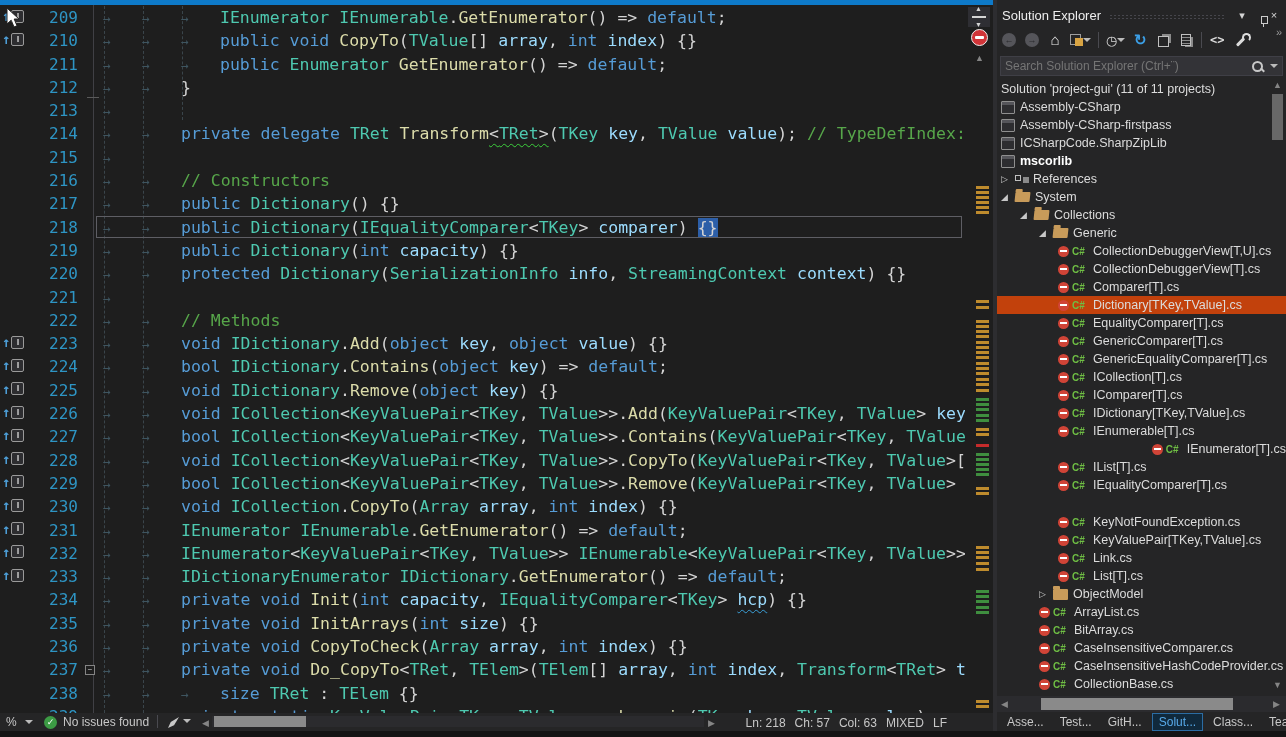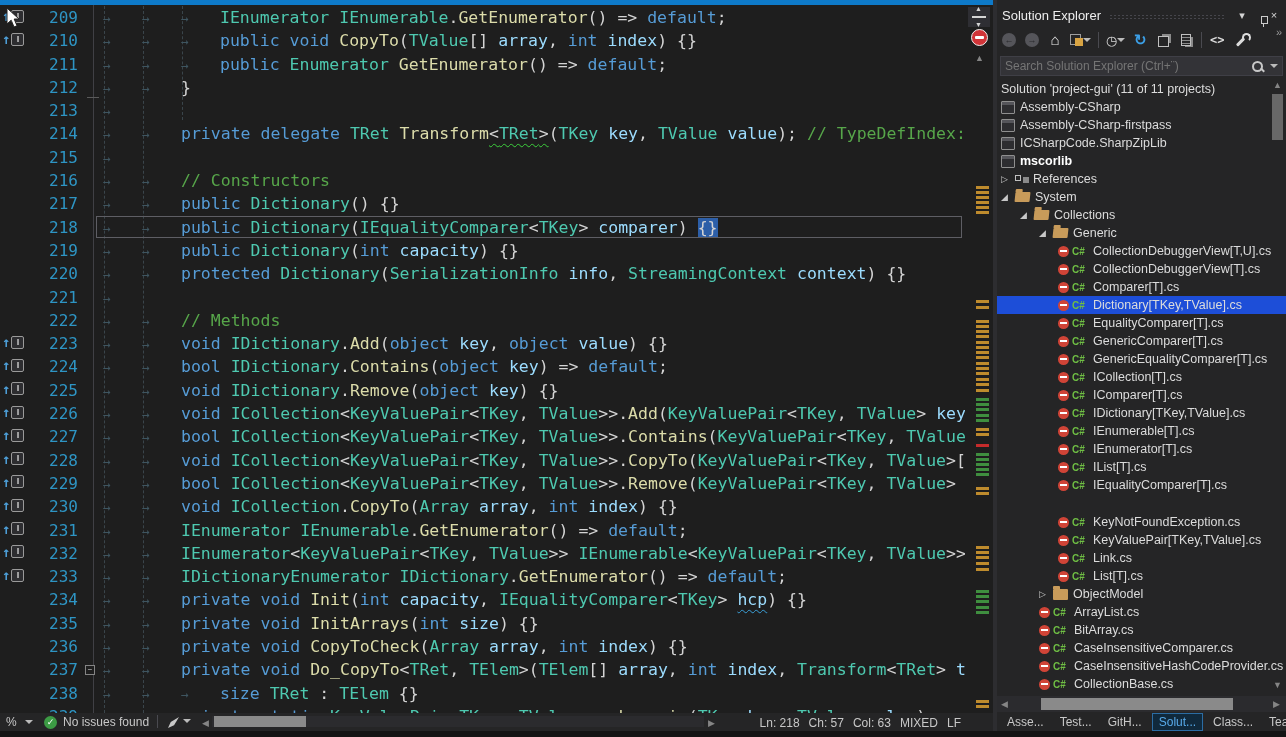--- a/index.html
+++ b/index.html
@@ -59,21 +59,21 @@
   .okball { display:inline-block; width:13px; height:13px; border-radius:50%; background:#3C9B44; color:#FFF;
             font-size:9px; line-height:13px; text-align:center; }
   .stripsep { position:absolute; left:157px; top:2px; width:1px; height:13px; background:#4A4A50; }
   .pen { position:absolute; left:168px; top:4px; width:11px; height:11px; background:#C8C8C8;
          clip-path:polygon(0 100%, 25% 45%, 100% 0, 55% 75%); }
   .pen-dn { position:absolute; left:183px; top:2px; }
   .hs-left { position:absolute; left:202px; top:5px; color:#858585; font-size:9px; }
   .hs-track { position:absolute; left:212px; top:3px; width:492px; height:11px; background:#2B2B2E; }
   .hs-thumb { position:absolute; left:214px; top:3px; width:92px; height:11px; background:#8A8A8A; }
   .hs-right { position:absolute; left:708px; top:5px; color:#858585; font-size:9px; }
-  .stat-right { position:absolute; right:32px; top:3px; display:flex; gap:9px; color:#C8C8C8; }
+  .stat-right { position:absolute; right:46px; top:3px; display:flex; gap:9px; color:#C8C8C8; }
   .botbar { position:absolute; left:0; top:731px; width:1286px; height:6px; background:#141414; }
 
   
   .gap { position:absolute; left:993px; top:0; width:4px; height:731px; background:#2D2D30; }
   .panel { position:absolute; left:997px; top:0; width:289px; height:731px; background:#252526; color:#DCDCDC; overflow:hidden; }
   .ptitle { display:flex; align-items:center; height:26px; padding:4px 4px 0 5px; font-size:13px; color:#EEEEEE; }
   .grip { flex:1; margin:4px 8px 0 8px; height:6px;
           background-image:radial-gradient(#46464C 1px, transparent 1px); background-size:4px 3px; }
   .ticon { width:16px; text-align:center; color:#D4D4D4; font-size:11px; }
   .pin { position:relative; width:12px; height:13px; }
@@ -106,21 +106,21 @@
   .psearch { display:flex; align-items:center; height:20px; margin:2px 3px 2px 3px; background:#333337;
              border:1px solid #3F3F46; padding:0 4px; }
   .psearch input { flex:1; background:transparent; border:none; outline:none; color:#9A9A9A;
                    font:12px "Liberation Sans", sans-serif; }
   .mag { position:relative; width:13px; height:13px; margin-right:6px; }
   .mag::before { content:""; position:absolute; left:1px; top:1px; width:7px; height:7px; border:2px solid #C8C8C8; border-radius:50%; }
   .mag::after { content:""; position:absolute; left:9px; top:9px; width:5px; height:2px; background:#C8C8C8; transform:rotate(45deg); }
 
   .tree { position:absolute; left:0; top:80px; right:0; height:614px; overflow:hidden; }
   .trow { display:flex; align-items:center; height:18px; font-size:12.5px; white-space:nowrap; }
-  .trow.tsel { background:#1d4ed8; }
+  .trow.tsel { background:#c2410c; }
   .trow.tbold .tlabel { font-weight:bold; color:#FFFFFF; }
   .exp { display:inline-block; width:14px; flex:0 0 14px; font-size:9px; color:#C8C8C8; text-align:left; }
   .ic { flex:0 0 auto; margin-right:5px; }
   .ic-proj { width:14px; height:13px; border:1px solid #8F8F8F; border-radius:1px;
              background:linear-gradient(180deg,#55555A 0 3px, #2D2D30 3px),
                          repeating-linear-gradient(180deg, transparent 0 5px, #6A9955 5px 7px); }
   .ic-refs { width:6px; height:6px; border:1px solid #C0C0C0; box-shadow:8px 2px 0 0 #8A8A8A; margin:0 12px 2px 0; }
   .ic-fo { position:relative; width:15px; height:10px; background:#C89B5A; border-radius:1px; transform:skewX(-6deg); }
   .ic-fo::before { content:""; position:absolute; left:0; top:-3px; width:7px; height:3px; background:#C89B5A; border-radius:1px 1px 0 0; }
   .ic-fc { position:relative; width:15px; height:11px; background:#C89B5A; border-radius:1px; }
@@ -412,21 +412,21 @@
       <div class="trow" style="padding-left: 61px;">
         <span class="ic ic-lock"></span>
         <span class="ic ic-cs"></span>
         <span class="tlabel">IDictionary[TKey,TValue].cs</span>
       </div>
       <div class="trow" style="padding-left: 61px;">
         <span class="ic ic-lock"></span>
         <span class="ic ic-cs"></span>
         <span class="tlabel">IEnumerable[T].cs</span>
       </div>
-      <div class="trow" style="padding-left: 61px;">
+      <div class="trow" style="padding-left: 61px; justify-content: flex-end;">
         <span class="ic ic-lock"></span>
         <span class="ic ic-cs"></span>
         <span class="tlabel">IEnumerator[T].cs</span>
       </div>
       <div class="trow" style="padding-left: 61px;">
         <span class="ic ic-lock"></span>
         <span class="ic ic-cs"></span>
         <span class="tlabel">IList[T].cs</span>
       </div>
       <div class="trow" style="padding-left: 61px;">

